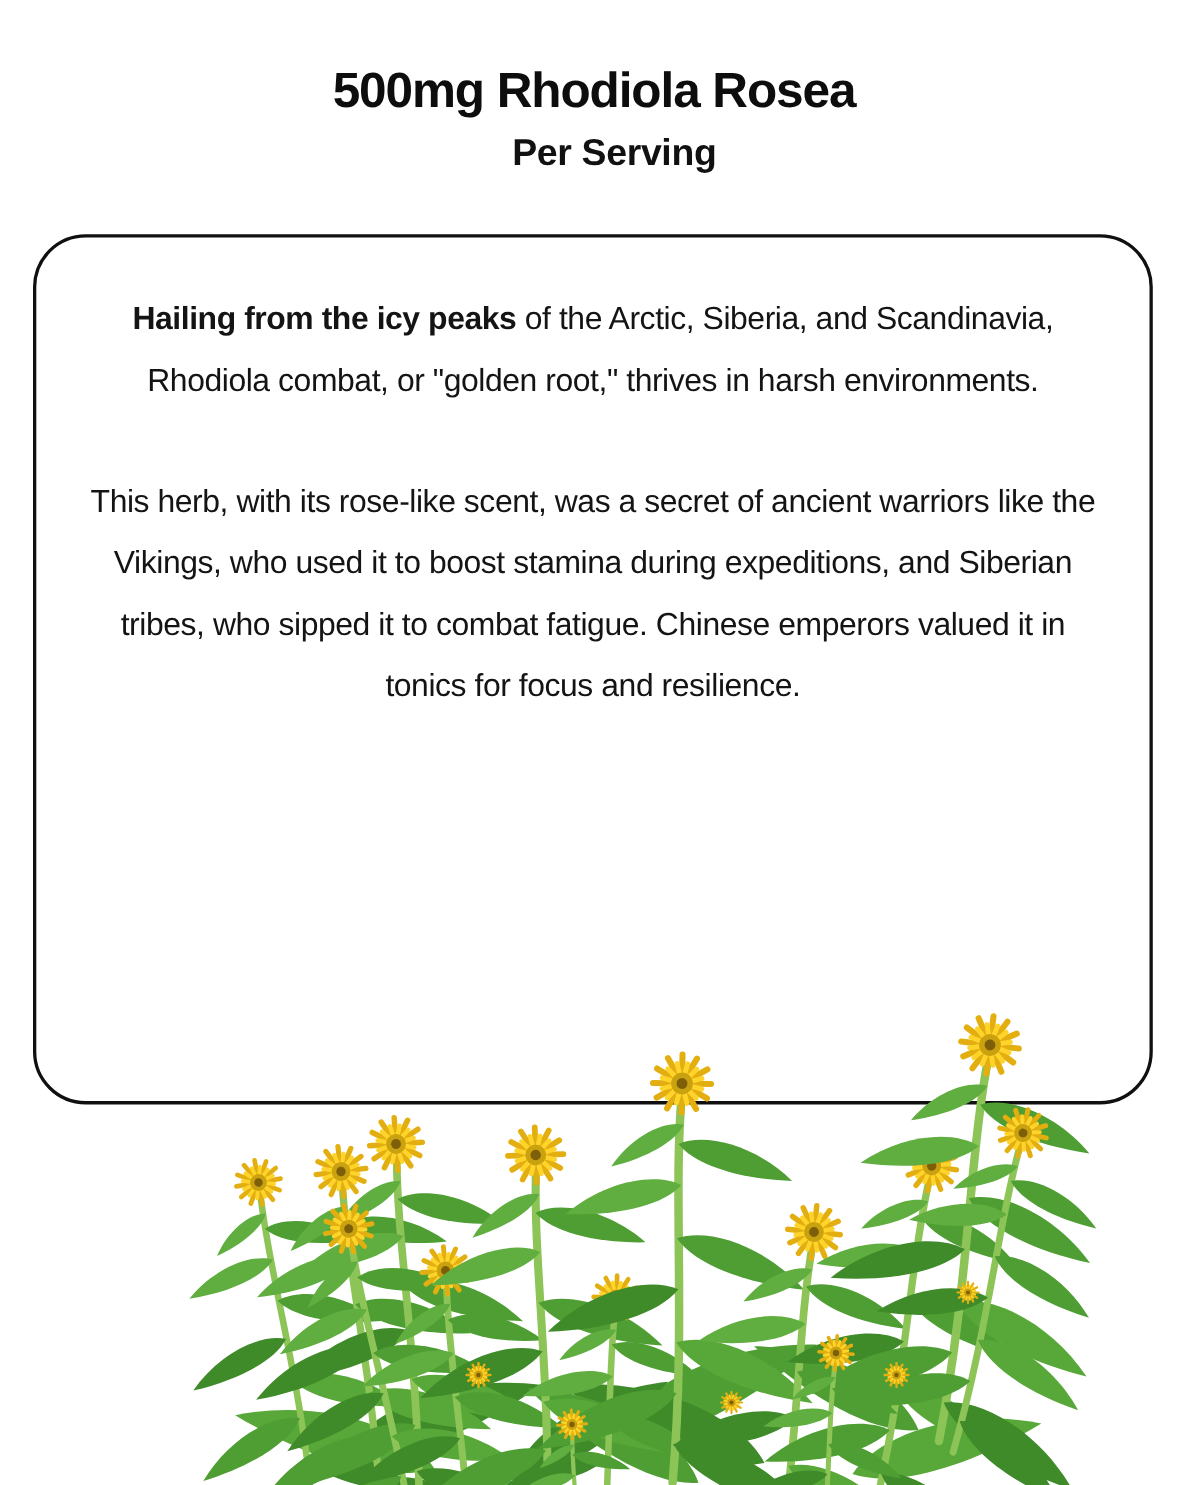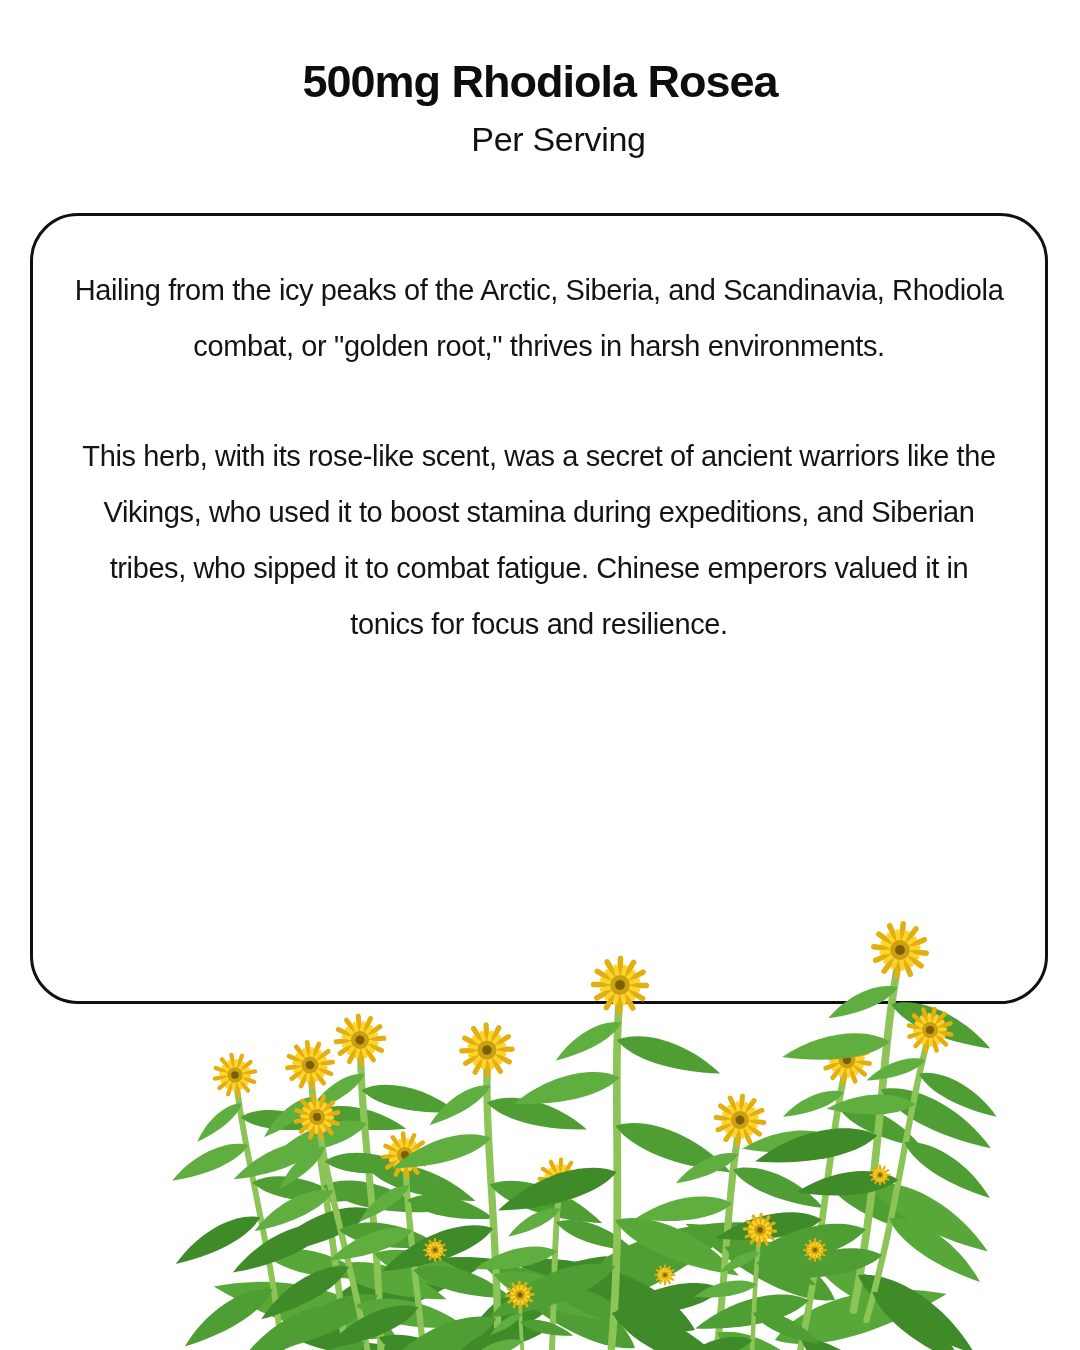--- a/index.html
+++ b/index.html
@@ -26,21 +26,21 @@
   }
   .title {
     font-size: 45px;
     font-weight: 700;
     letter-spacing: -1px;
     color: #0d0d0d;
     margin: 0;
   }
   .subtitle {
     font-size: 34px;
-    font-weight: 400;
+    font-weight: 700;
     letter-spacing: -0.3px;
     color: #111111;
     margin: 12px 0 0 0;
     padding-left: 37px;
   }
   
   .card {
     position: absolute;
     left: 30px;
     top: 213px;
@@ -55,21 +55,21 @@
   }
   .card p {
     margin: 0 0 54px 0;
     text-align: center;
     font-size: 29px;
     line-height: 56px;
     letter-spacing: -0.4px;
     color: #141414;
   }
   .card p span.b {
-    font-weight: 400;
+    font-weight: 700;
   }
   
   .plant {
     position: absolute;
     left: 135px;
     top: 920px;
     width: 920px;
     height: 430px;
     z-index: 2;
   }

